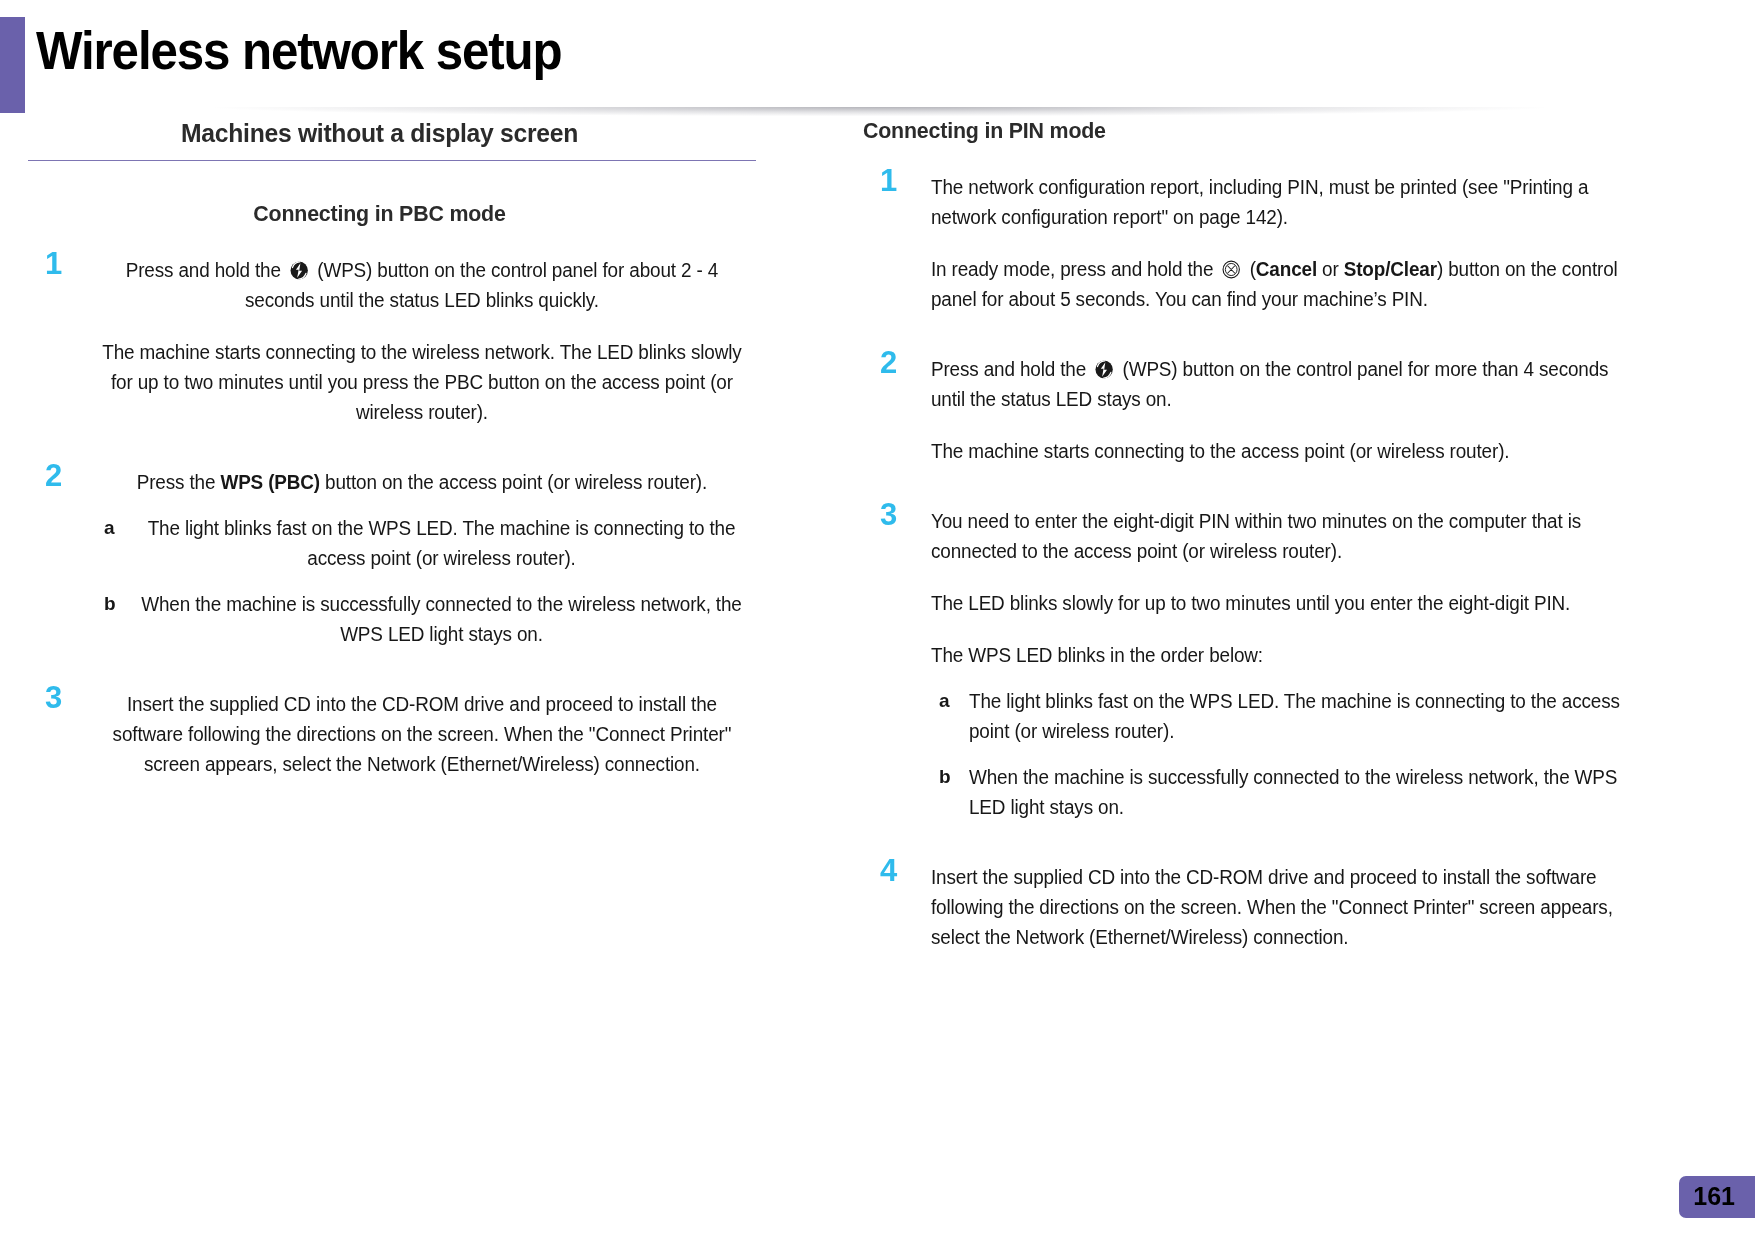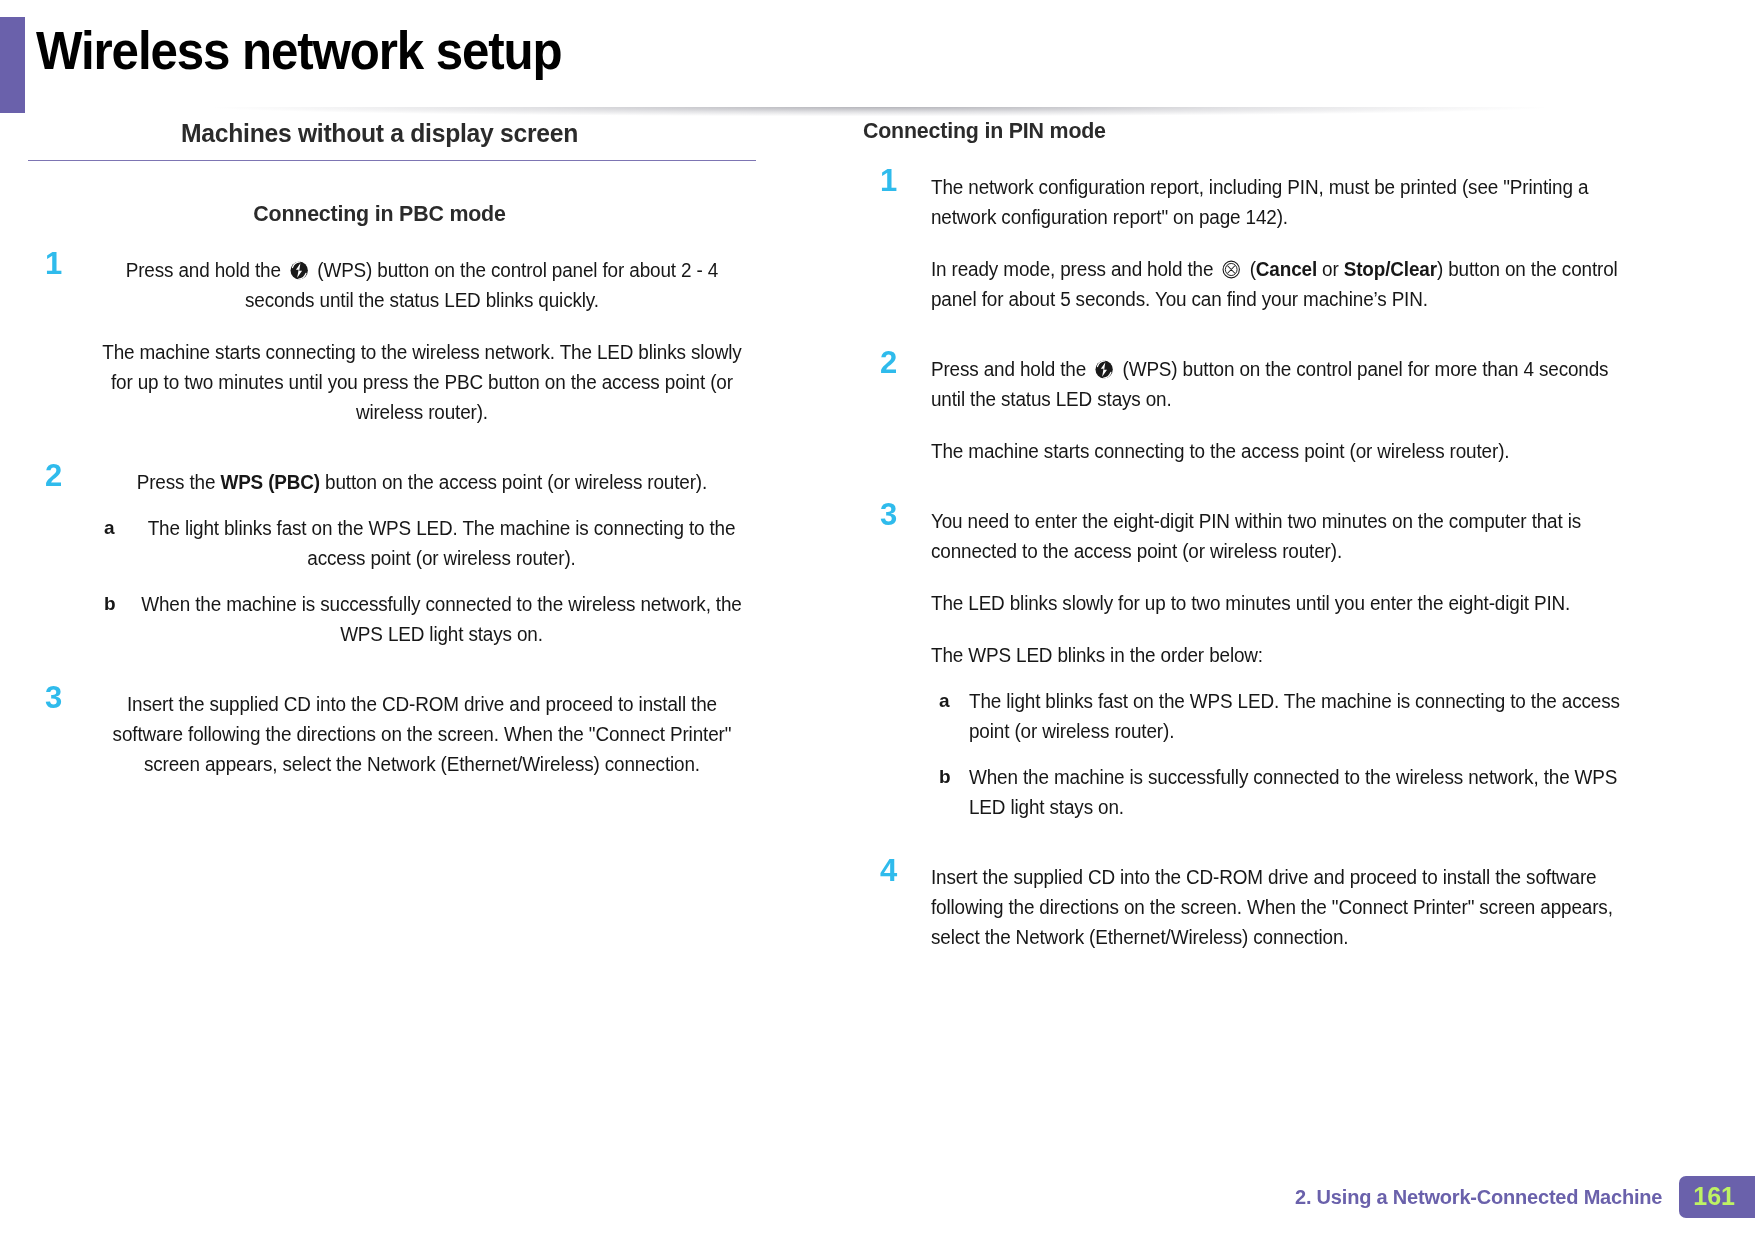--- a/index.html
+++ b/index.html
@@ -170,21 +170,21 @@
     font-size: 20px;
     font-weight: bold;
     color: #6a61ab;
     letter-spacing: -0.2px;
     padding-right: 17px;
     align-self: center;
     white-space: nowrap;
   }
   .footer-page {
     background: #6a61ab;
-    color: #bef264;
+    color: #000000;
     font-size: 25px;
     font-weight: bold;
     border-radius: 7px 0 0 7px;
     padding: 5px 20px 7px 14px;
     line-height: 30px;
     margin-right: 0;
   }
 </style>
 </head>
 <body>
@@ -275,16 +275,15 @@
       <div class="gap-lg"></div>
       <div class="step">
         <div class="step-num">4</div>
         <p class="para">Insert the supplied CD into the CD-ROM drive and proceed to install the software following the directions on the screen. When the "Connect Printer" screen appears, select the Network (Ethernet/Wireless) connection.</p>
       </div>
     </div>
 </div>
 
 <div class="footer">
   <div class="footer-inner">
-    <div class="footer-text">2.  Using a Network-Connected Machine</div>
     <div class="footer-page">161</div>
   </div>
 </div>
 
 </body></html>

